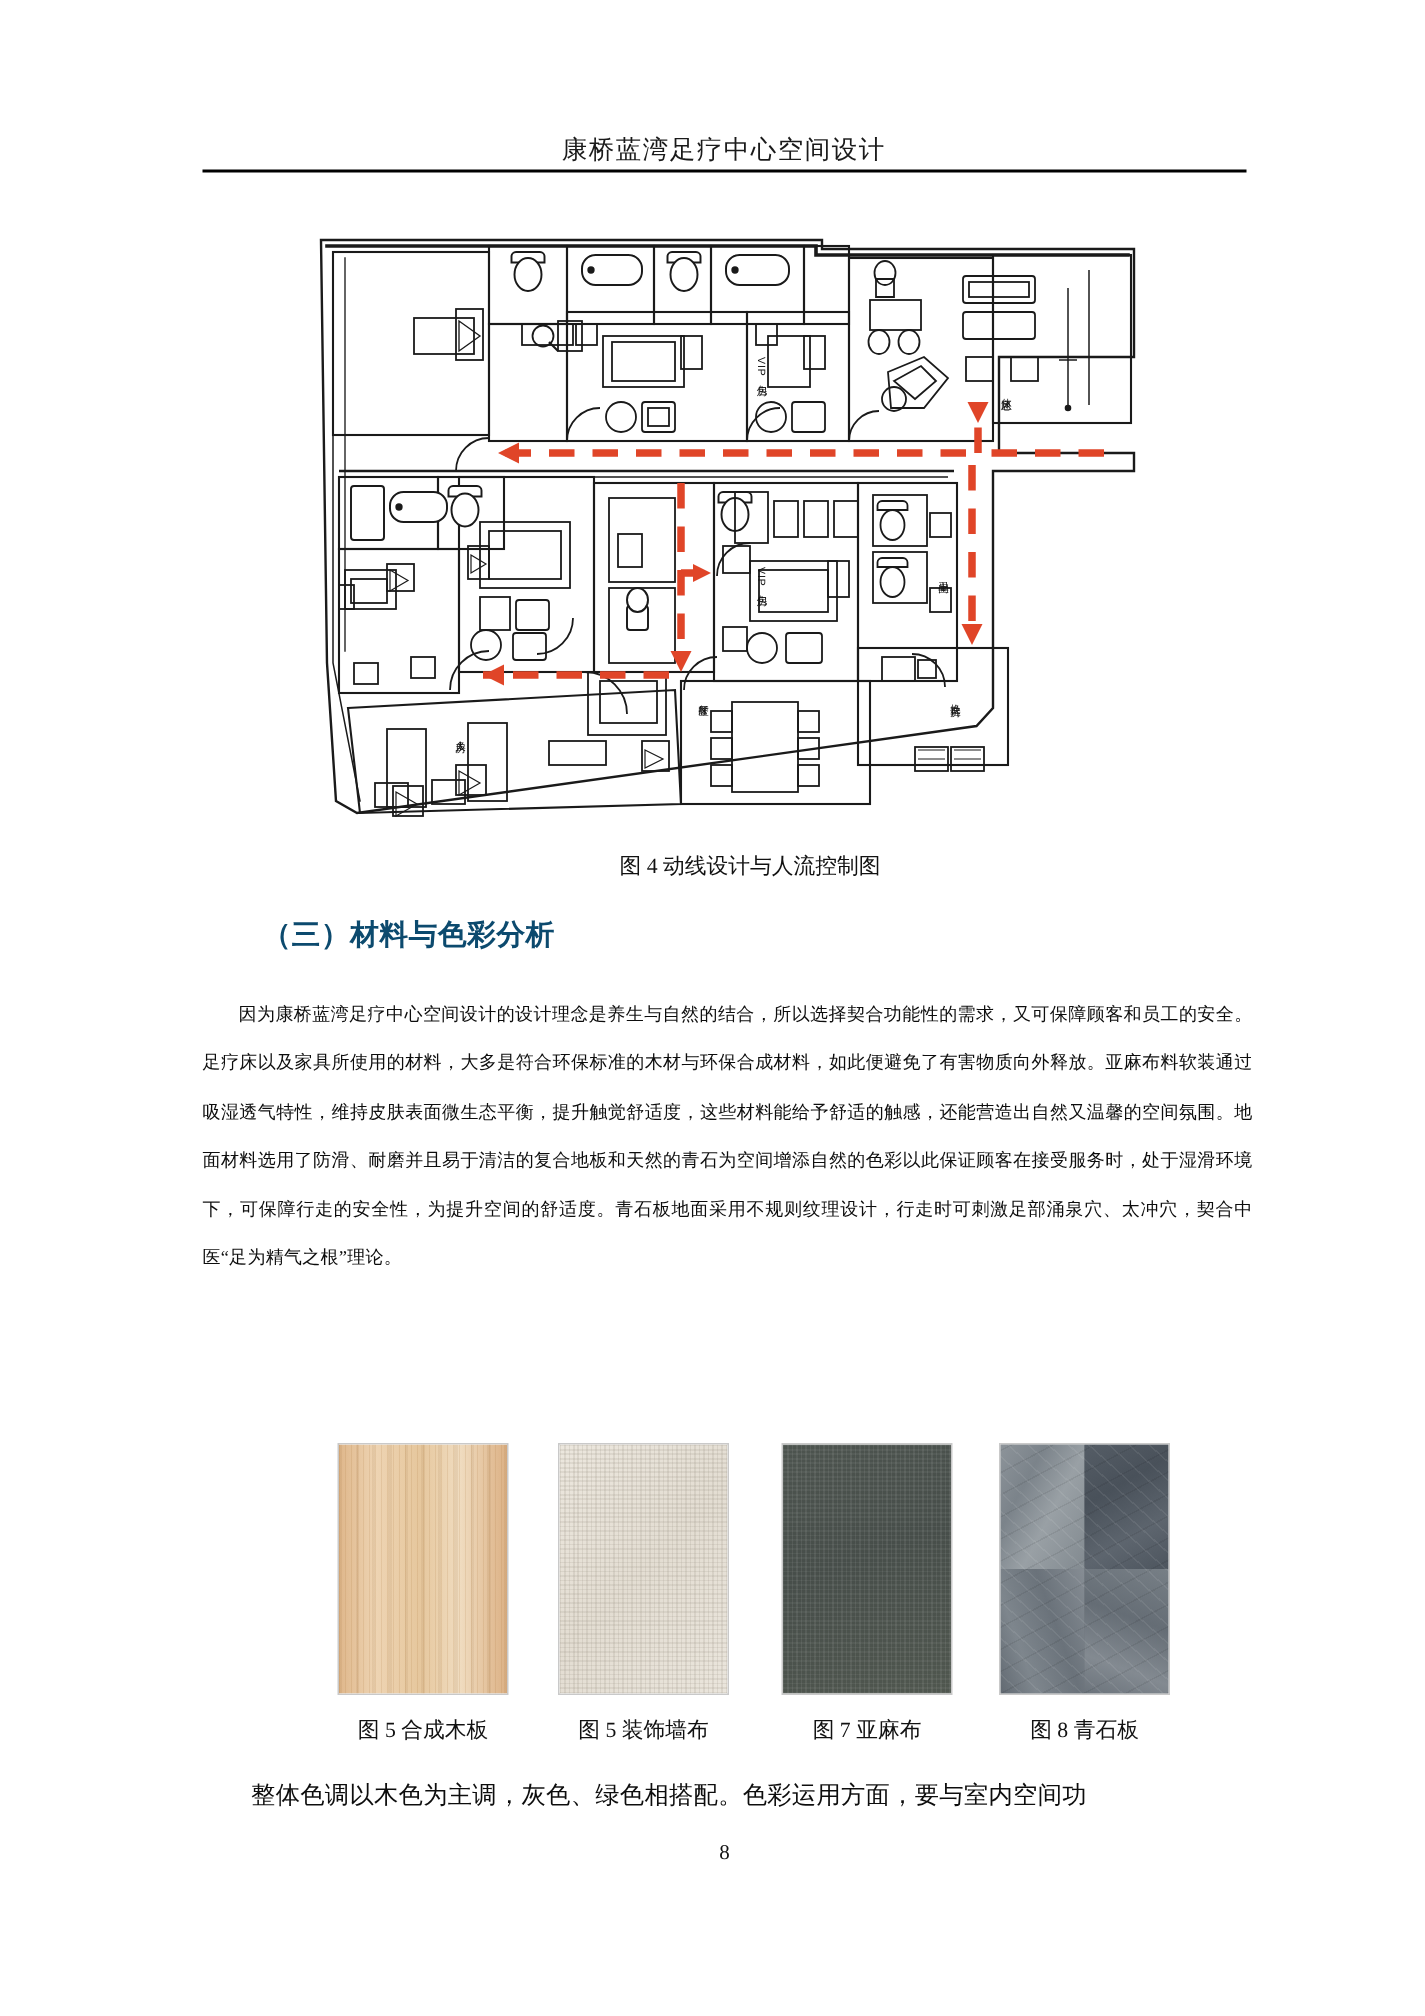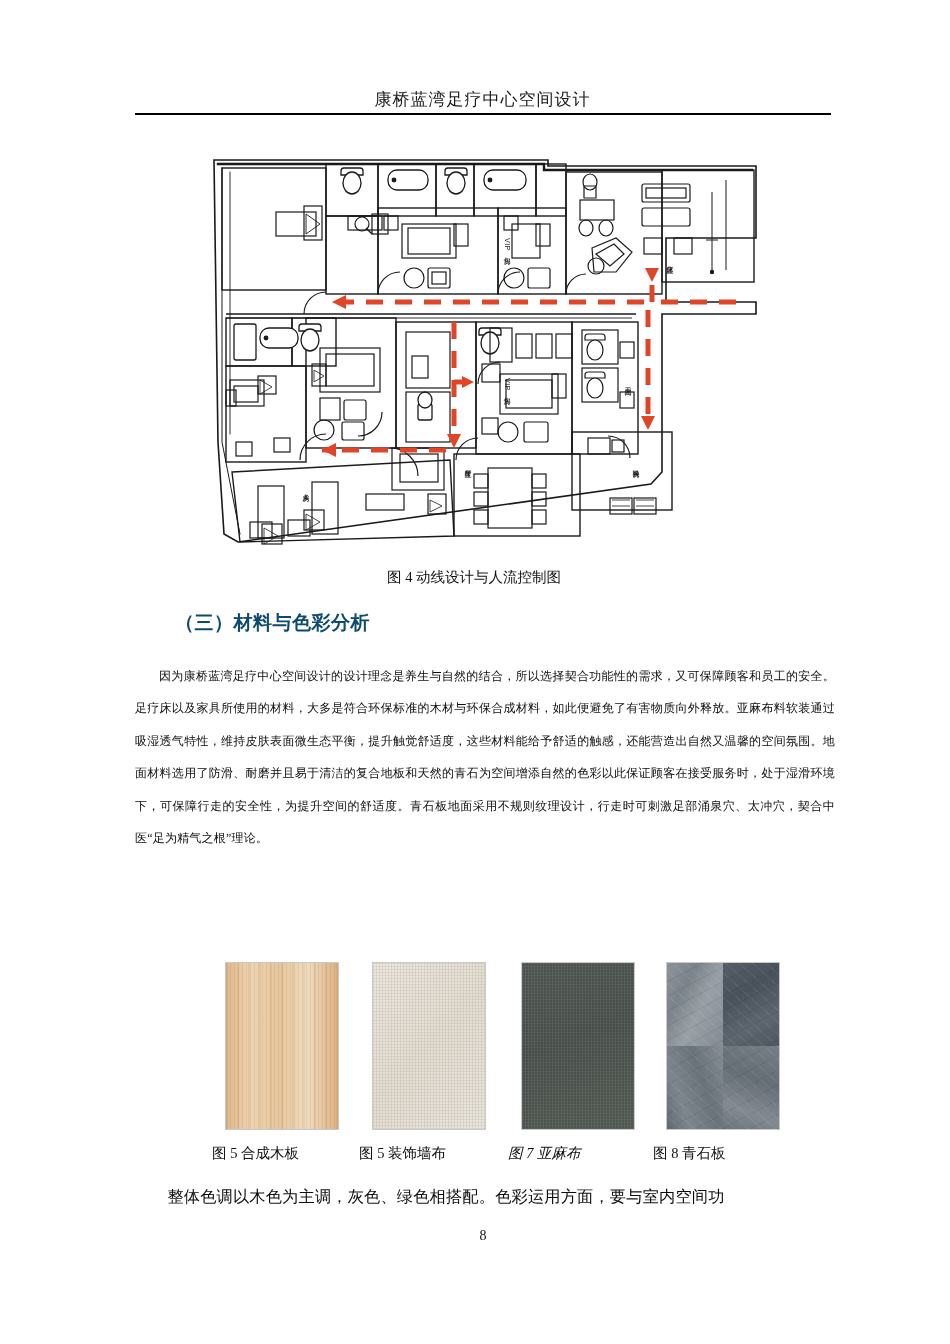--- a/index.html
+++ b/index.html
@@ -42,21 +42,21 @@
   .plan-wrap {
     position: absolute;
     left: 196px;
     top: 142px;
     width: 570px;
     height: 412px;
   }
   .plan-wrap svg { display:block; width:100%; height:100%; }
   .fig4-caption {
     position: absolute;
-    left: 126px;
+    left: 152px;
     top: 568px;
     width: 696px;
     text-align: center;
     font-size: 14.5px;
     color: #111;
   }
 
   
   .section-heading {
     position: absolute;
@@ -165,28 +165,28 @@
     position: absolute;
     left: 225px;
     top: 1144px;
     width: 570px;
     height: 24px;
   }
   .swatch-cap {
     position: absolute;
     top: 0;
     width: 140px;
-    text-align: left;
+    text-align: center;
     font-size: 14.5px;
     color: #111;
     white-space: nowrap;
   }
   .swatch-cap:nth-child(1) { left: -13px; }
   .swatch-cap:nth-child(2) { left: 134px; }
-  .swatch-cap:nth-child(3) { left: 283px; font-style: italic; }
+  .swatch-cap:nth-child(3) { left: 283px; }
   .swatch-cap:nth-child(4) { left: 428px; }
 
   
   .closing-para {
     position: absolute;
     left: 135px;
     top: 1182px;
     width: 700px;
     font-size: 16.2px;
     line-height: 30px;

